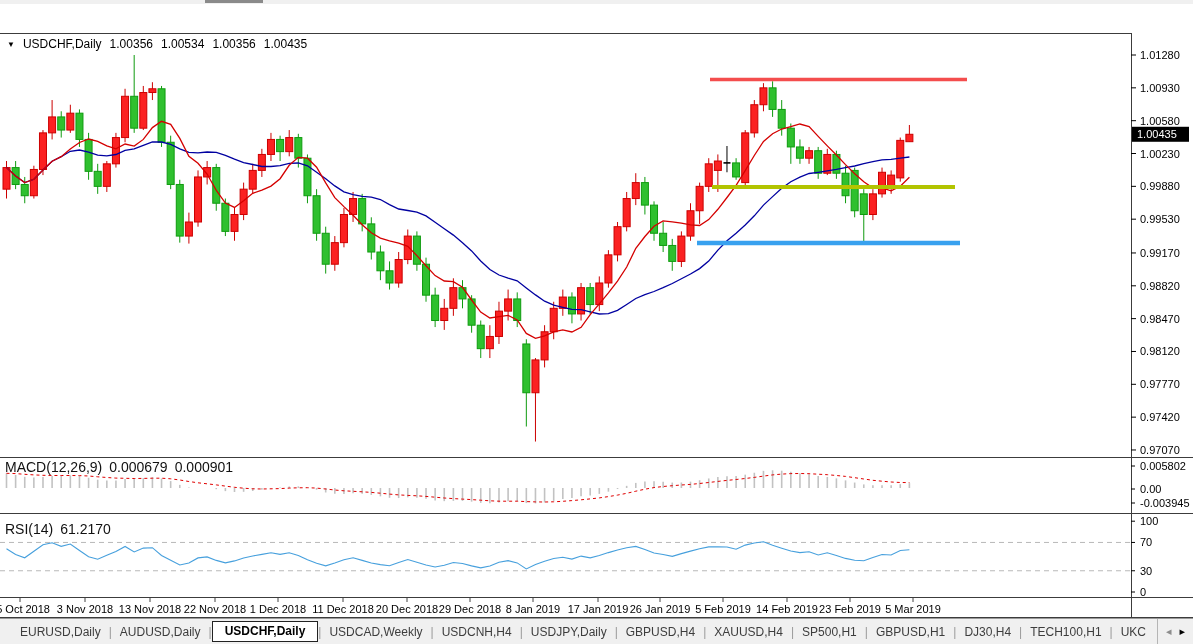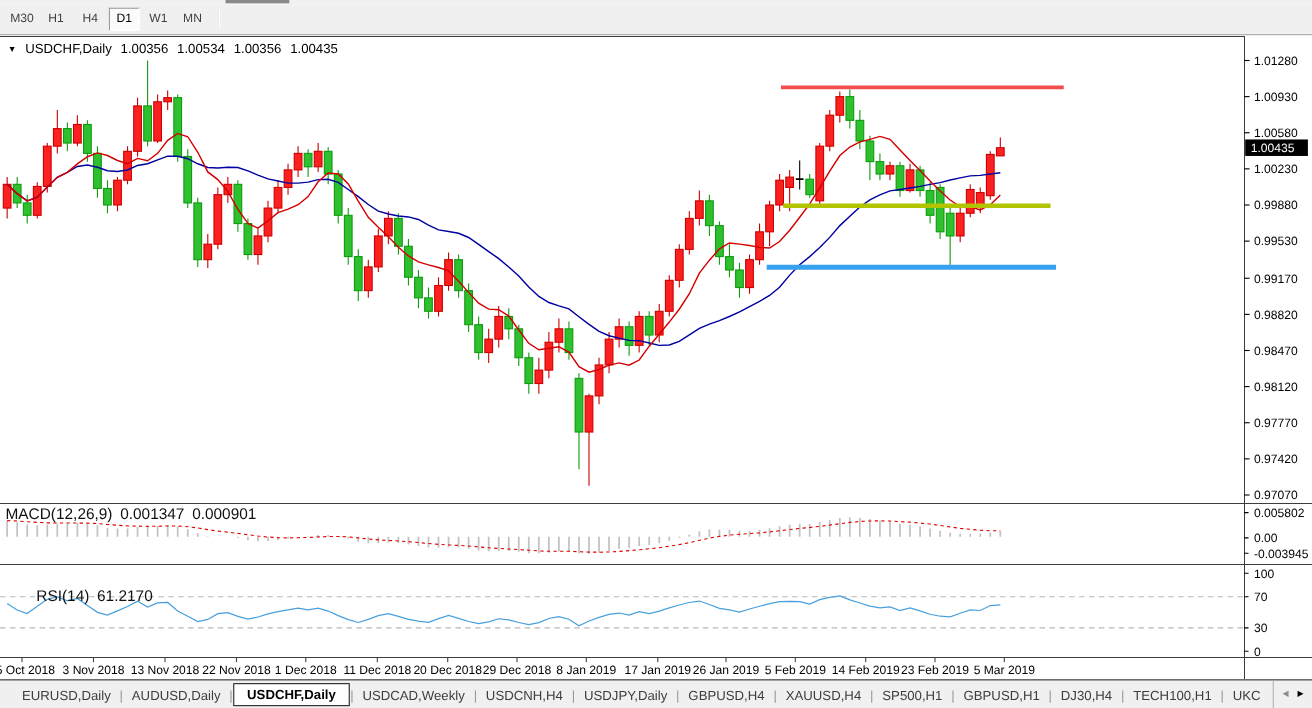--- a/index.html
+++ b/index.html
@@ -17,21 +17,21 @@
   .tfbtn.active { background:#fbfbfb; border:1px solid; border-color:#9c9c9c #fff #fff #9c9c9c; color:#000; }
   .tbsep { width:1px; height:19px; background:#adadad; border-right:1px solid #fff; margin:0 7px; }
 
   svg#chart { position:absolute; top:0; left:0; }
 
   .hdr { position:absolute; top:37px; left:7px; font-size:12px; color:#000;
          display:flex; gap:8px; align-items:center; }
   .hdr .tri { font-size:8px; color:#000; }
   .indlabel { position:absolute; font-size:14px; color:#111; display:flex; gap:7px; }
   #macdlabel { top:459px; left:5px; }
-  #rsilabel  { top:533px; left:5px;margin-left:28px; }
+  #rsilabel  { top:521px; left:5px; }
 
   .tabbar { position:absolute; bottom:0; left:0; width:1193px; height:26px; background:#f0f0f0;
             border-top:1px solid #9a9a9a; }
   .tabscroller { position:absolute; left:0; top:0; width:1156px; height:25px; overflow:hidden;
                  display:flex; align-items:center; padding-left:12px; }
   .tab { font-size:12px; color:#3d3d3d; padding:4px 8px; white-space:nowrap; cursor:pointer; }
   .tab.active { background:#fff; border:1px solid #222; padding:2px 12px 3px 12px; font-weight:700; color:#000; }
   .tabsep { color:#999; font-size:12px; }
   .tabnav { position:absolute; right:0; top:0; width:36px; height:25px; display:flex;
             align-items:center; justify-content:space-evenly; border-left:1px solid #b5b5b5; }
@@ -40,29 +40,20 @@
 </style>
 </head>
 <body>
 
 <div id="app">
 
   <div class="topstrip">
     <div class="topseg"></div>
   </div>
 
-  <div class="toolbar" id="tfbar">
-      <div class="tfbtn">M30</div>
-      <div class="tfbtn">H1</div>
-      <div class="tfbtn">H4</div>
-      <div class="tfbtn active">D1</div>
-      <div class="tfbtn">W1</div>
-      <div class="tfbtn">MN</div>
-      <div class="tbsep"></div>
-    </div>
 
   <svg id="chart" width="1193" height="644" viewBox="0 0 1193 644">
       <defs>
         <clipPath id="mainClip">
           <rect x="0" y="34" width="1130" height="422"></rect>
         </clipPath>
         <clipPath id="macdClip">
           <rect x="0" y="459" width="1130" height="53"></rect>
         </clipPath>
         <clipPath id="rsiClip">
@@ -469,21 +460,21 @@
     <span class="tri">▼</span>
     <span>USDCHF,Daily</span>
     <span>1.00356</span>
     <span>1.00534</span>
     <span>1.00356</span>
     <span>1.00435</span>
   </div>
 
   <div class="indlabel" id="macdlabel">
     <span>MACD(12,26,9)</span>
-    <span>0.001347</span>
+    <span>0.000679</span>
     <span>0.000901</span>
   </div>
 
   <div class="indlabel" id="rsilabel">
     <span>RSI(14)</span>
     <span>61.2170</span>
   </div>
 
   <div class="tabbar">
     <div class="tabscroller" id="tabs">

